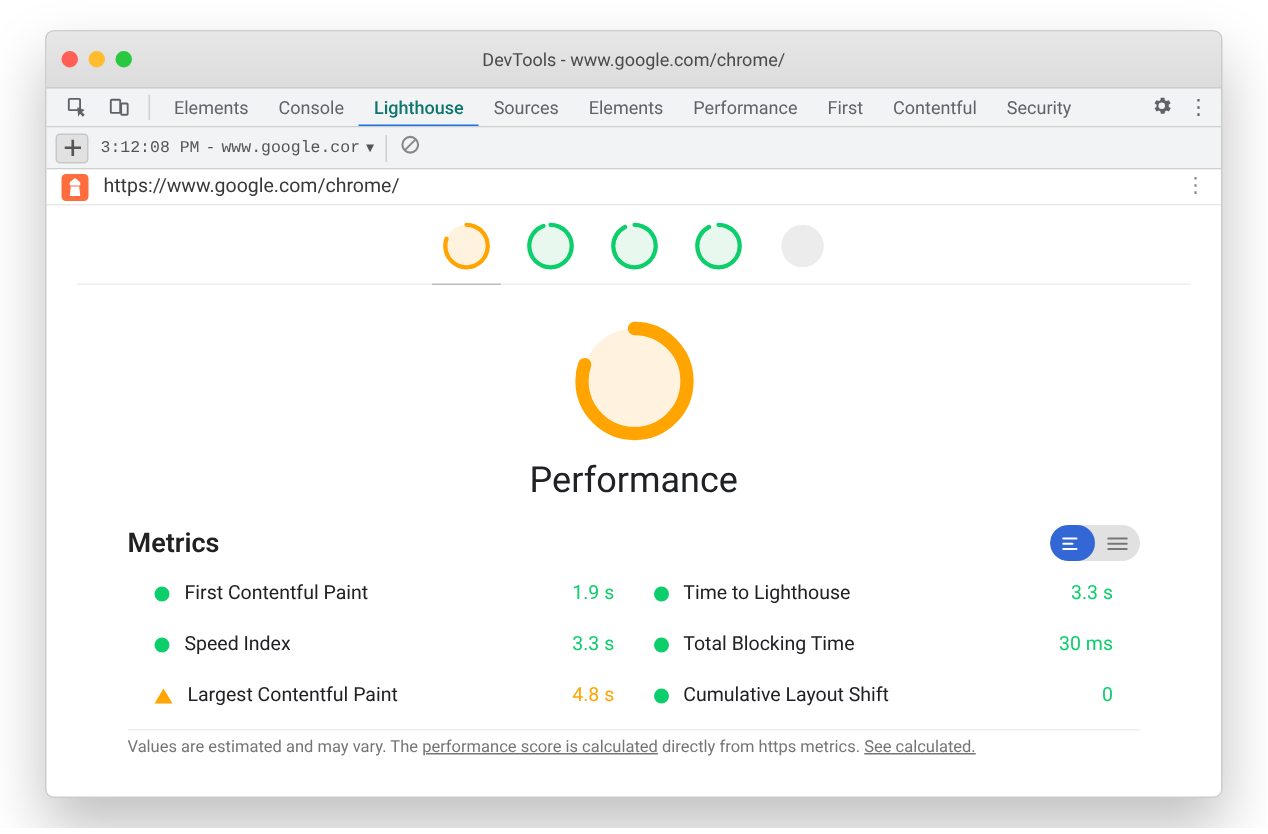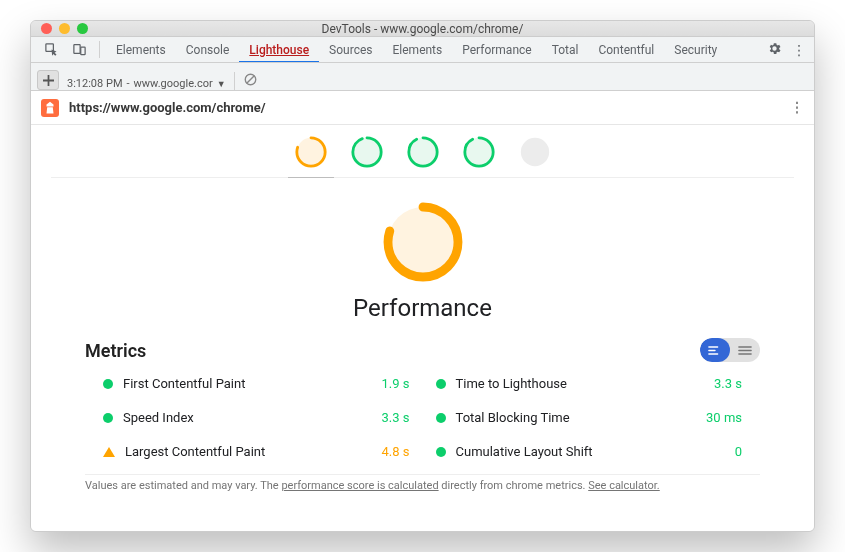--- a/index.html
+++ b/index.html
@@ -27,21 +27,21 @@
     margin:20px auto;
     border:1px solid #ccc;
     border-radius:6px;
     overflow:hidden;
     background:var(--win-bg);
     display:flex;flex-direction:column;
     box-shadow:0 20px 40px rgba(0,0,0,.25);
   }
   
   .titlebar{
-    height:16px;display:flex;align-items:center;
+    height:38px;display:flex;align-items:center;
     background:linear-gradient(#e7e7e7,#dcdcdc);
     position:relative;
     border-bottom:1px solid #ccc;
   }
   .traffic{display:flex;gap:7px;padding-left:10px}
   .dot{width:11px;height:11px;border-radius:50%}
   .dot.red{background:#ff5f57}
   .dot.yellow{background:#febc2e}
   .dot.green{background:#28c840}
   .titlebar-title{
@@ -62,48 +62,46 @@
     color:var(--grey-1);
   }
   .tab-icon-box svg{width:15px;height:15px}
   .vdiv{width:1px;background:#d0d0d0;margin:4px 6px}
   .tabs{display:flex;align-items:center;flex:1;overflow:hidden}
   .tab{
     padding:0 10px;height:26px;line-height:26px;
     color:var(--grey-1);font-size:12px;cursor:default;
   }
   .tab.active{
-    color:#b91c1c;border-bottom:2px solid var(--blue);
+    color:#0f766e;border-bottom:2px solid var(--blue);
     font-weight:500;
-    text-decoration:underline;
   }
   .tab-right{display:flex;align-items:center;padding-right:8px;color:var(--grey-1);gap:10px}
   .tab-right svg{width:15px;height:15px}
   
   .toolbar{
-    height:28px;display:flex;align-items:flex-end;
+    height:28px;display:flex;align-items:center;
     background:var(--tbg);
     border-bottom:1px solid #cfcfcf;
-    padding:0 6px;gap:8px;color:var(--grey-1);
+    padding:0 6px;gap:8px;color:var(--grey-1);font-family:Liberation Mono, monospace;
   }
   .sq-btn{
     width:22px;height:20px;display:flex;align-items:center;justify-content:center;
     background:#e1e1e1;border:1px solid #c8c8c8;border-radius:3px;
   }
   .sq-btn svg{width:11px;height:11px}
   .tb-status{font-size:11px;color:#555;display:flex;align-items:center;gap:4px}
   .tb-status .chev{font-size:9px}
   .tb-sep{width:1px;height:18px;background:#d0d0d0}
   .stop-icon{width:15px;height:15px}
   
   .urlbar{
-    height:34px;background:#fff;display:flex;align-items:center;
+    height:24px;background:#fff;display:flex;align-items:center;
     padding:0 10px;border-bottom:1px solid #e6e6e6;
     justify-content:space-between;
-    font-weight:bold;
   }
   .urlbar-left{display:flex;align-items:center;gap:10px}
   .lh-badge{
     width:18px;height:18px;border-radius:3px;background:#ff6d3e;
     display:flex;align-items:center;justify-content:center;
   }
   .lh-badge svg{width:12px;height:14px;fill:#fff}
   .urltext{font-size:13px;color:#383838}
   .kebab{color:#8a8a8a;font-size:14px;letter-spacing:0;line-height:3px}
   
@@ -197,21 +195,21 @@
         </svg>
     </div>
     <div class="vdiv"></div>
     <div class="tabs" id="tabs">
         <div class="tab">Elements</div>
         <div class="tab">Console</div>
         <div class="tab active">Lighthouse</div>
         <div class="tab">Sources</div>
         <div class="tab">Elements</div>
         <div class="tab">Performance</div>
-        <div class="tab">Total</div>
+        <div class="tab">First</div>
         <div class="tab">Contentful</div>
         <div class="tab">Security</div>
       </div>
     <div class="tab-right">
       <span>
         <svg viewBox="0 0 24 24" fill="currentColor">
             <path d="M19.4 13a7.5 7.5 0 0 0 .1-1 7.5 7.5 0 0 0-.1-1l2.1-1.6-2-3.4-2.5 1a7.6 7.6 0 0 0-1.7-1l-.4-2.6h-4l-.4 2.6a7.6 7.6 0 0 0-1.7 1l-2.5-1-2 3.4L6.5 11a7.5 7.5 0 0 0-.1 1 7.5 7.5 0 0 0 .1 1l-2.1 1.6 2 3.4 2.5-1a7.6 7.6 0 0 0 1.7 1l.4 2.6h4l.4-2.6a7.6 7.6 0 0 0 1.7-1l2.5 1 2-3.4Zm-7.4 2.5A3.5 3.5 0 1 1 15.5 12 3.5 3.5 0 0 1 12 15.5Z"></path>
           </svg>
       </span>
       <span style="font-size:14px">⋮</span>
@@ -357,17 +355,17 @@
         <div class="metric">
           <div class="l">
             <span class="ind green"></span>
             <span>Cumulative Layout Shift</span>
           </div>
           <span class="v green">0</span>
         </div>
       </div>
 
     <div class="footnote">
-      <span>Values are estimated and may vary. The </span><a>performance score is calculated</a><span> directly from chrome metrics. </span><a>See calculator.</a>
+      <span>Values are estimated and may vary. The </span><a>performance score is calculated</a><span> directly from https metrics. </span><a>See calculated.</a>
     </div>
 
   </div>
 </div>
 
 </body></html>

